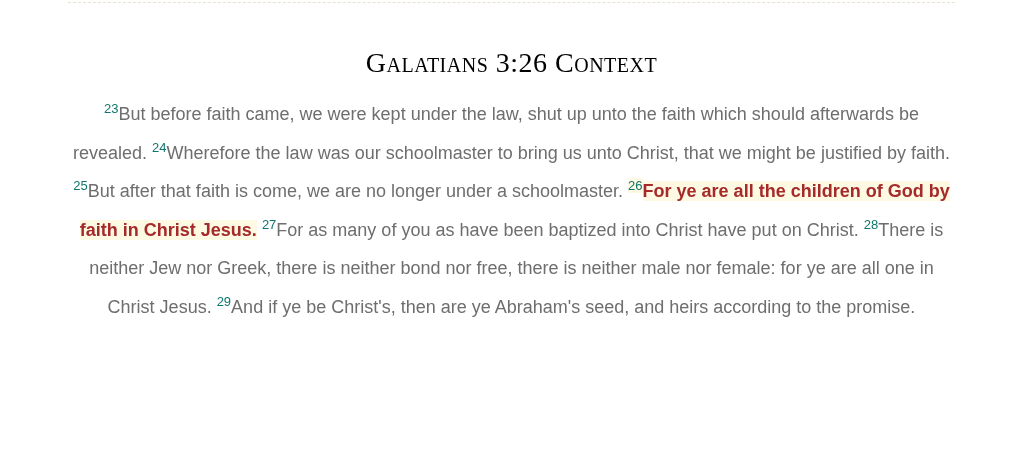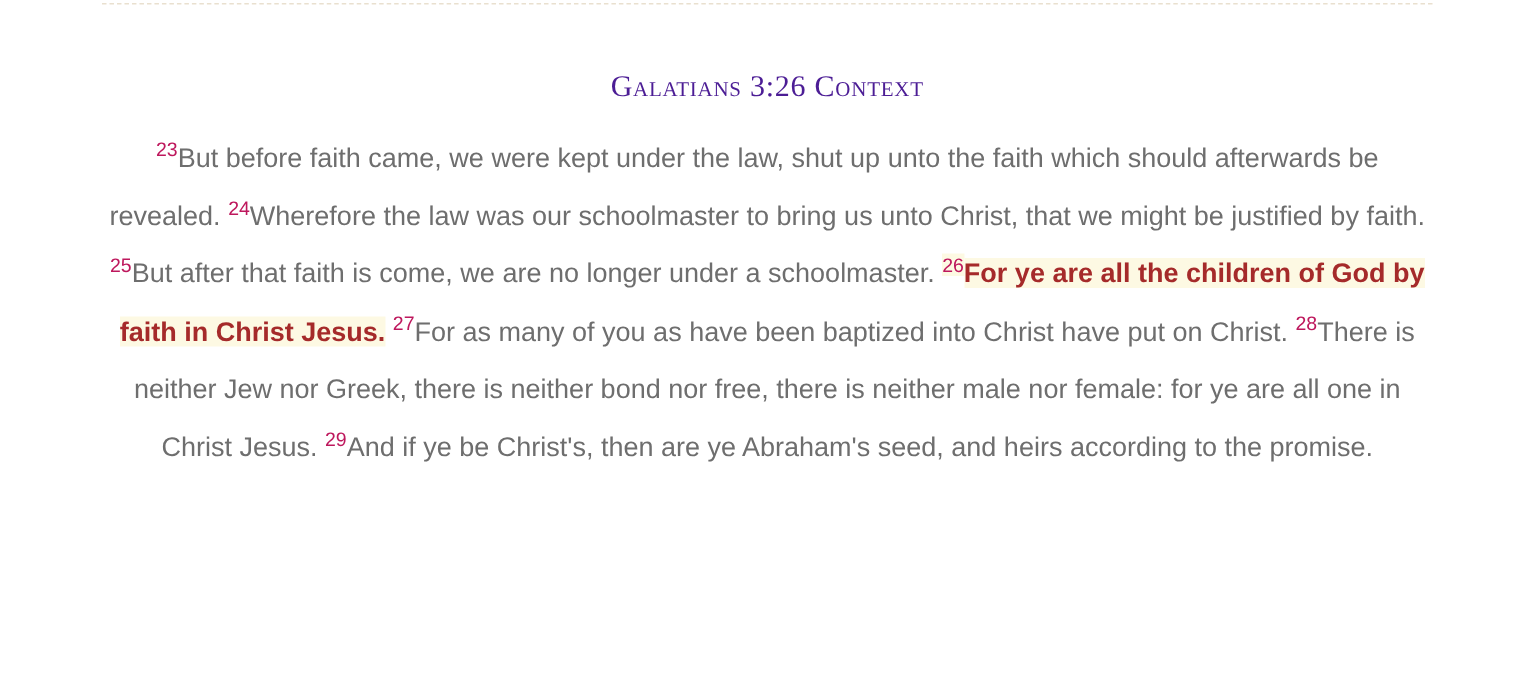--- a/index.html
+++ b/index.html
@@ -19,35 +19,35 @@
   .divider {
     border-top: 1px dashed #e9e0cf;
     height: 0;
   }
   .context-title {
     margin: 44px 0 0 0;
     text-align: center;
     font-family: "Liberation Serif", "DejaVu Serif", serif;
     font-variant: small-caps;
     font-weight: normal;
-    font-size: 20px;
+    font-size: 28px;
     letter-spacing: 0.5px;
-    color: #4c1d95;
+    color: #000000;
   }
   .passage {
     margin: 16px 0 0 0;
     text-align: center;
     font-size: 18px;
     line-height: 38.6px;
     color: #6e6e6e;
   }
   .passage sup {
     font-size: 13px;
     line-height: 0;
-    color: #be185d;
+    color: #0f766e;
   }
   .seg-italic { }
   .seg-highlight {
     background: #fdf9e3;
     color: #a52a2a;
     font-weight: bold;
   }
   sup.seg-sup-highlight {
     background: #fdf9e3;
     text-align: center;

